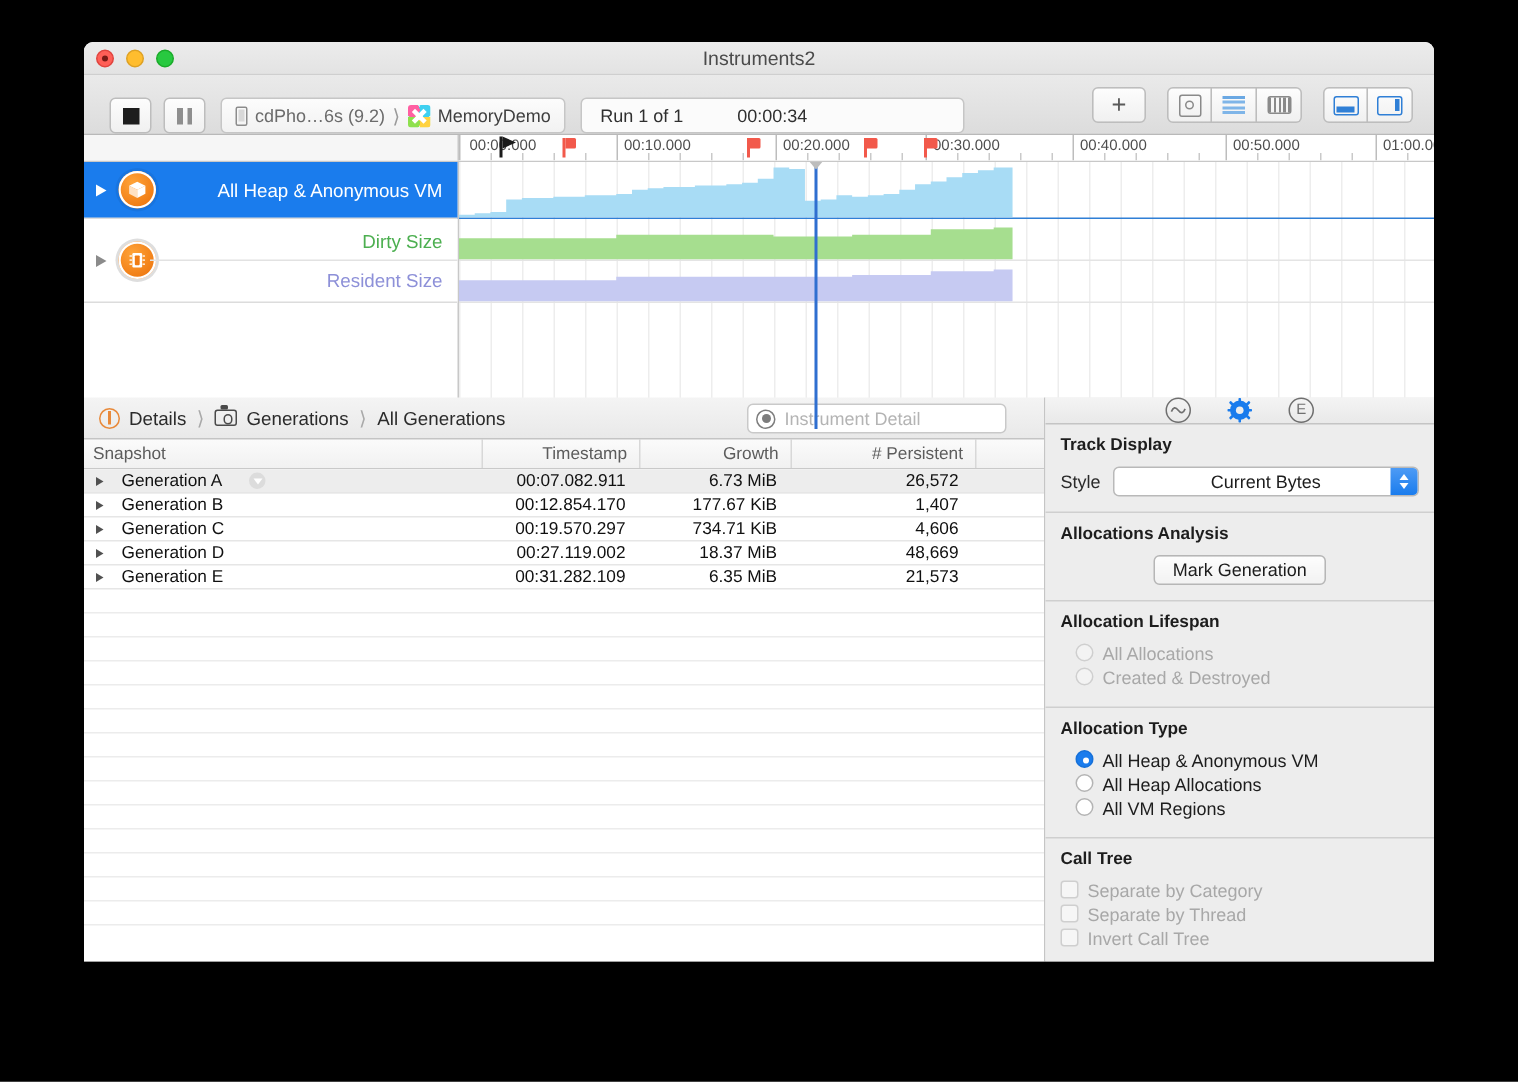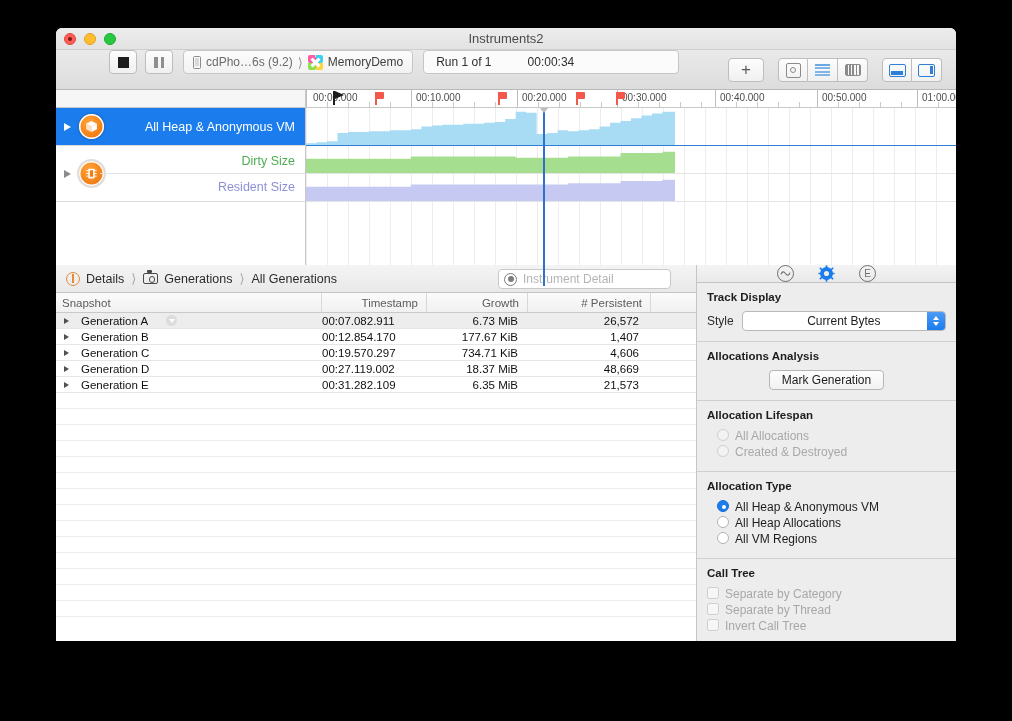--- a/index.html
+++ b/index.html
@@ -41,21 +41,21 @@
     position: absolute; left: 0; right: 0; top: 3px;
     text-align: center; font-size: 13px; color: #4b4b4b;
   }
 
   
   .toolbar {
     position: relative;
     height: 40px;
     background: linear-gradient(to bottom, #eaeaea, #dcdcdc);
     border-bottom: 1px solid #b9b9b9;
-    display: flex; align-items: flex-start; padding-left: 36px;
+    display: flex; align-items: flex-end;
   }
   .tb-btn {
     background: linear-gradient(to bottom,#fdfdfd,#f0f0f0);
     border: 1px solid #bdbdbd;
     border-radius: 4px;
     height: 24px;
     display: flex; align-items: center; justify-content: center;
     cursor: default;
   }
   .rec-btn { width: 28px; margin-left: 17px; }
@@ -318,21 +318,21 @@
   }
   .gen-badge {
     width: 11px; height: 11px; border-radius: 50%;
     background: #dcdcdc; margin-left: 8px; position: relative;
   }
   .gen-badge::after {
     content:""; position:absolute; left:2.6px; top:3.6px;
     width:0;height:0;border-left:3px solid transparent;border-right:3px solid transparent;
     border-top:4px solid #fff;
   }
-  .c-ts { flex: 0 0 105px; text-align: left; padding-right: 10px; }
+  .c-ts { flex: 0 0 105px; text-align: right; padding-right: 10px; }
   .c-growth { flex: 0 0 101px; text-align: right; padding-right: 10px; }
   .c-persist { flex: 0 0 123px; text-align: right; padding-right: 12px; }
   .c-tail { flex: 1; }
 
   
   .inspector { width: 259px; flex: 0 0 259px; background: #ededed; display:flex; flex-direction:column; }
   .insp-tabs {
     height: 28px; background: linear-gradient(to bottom,#f4f4f4,#e9e9e9);
     border-bottom: 1px solid #c4c4c4;
     display: flex; align-items: center; justify-content: center; gap: 24px;

